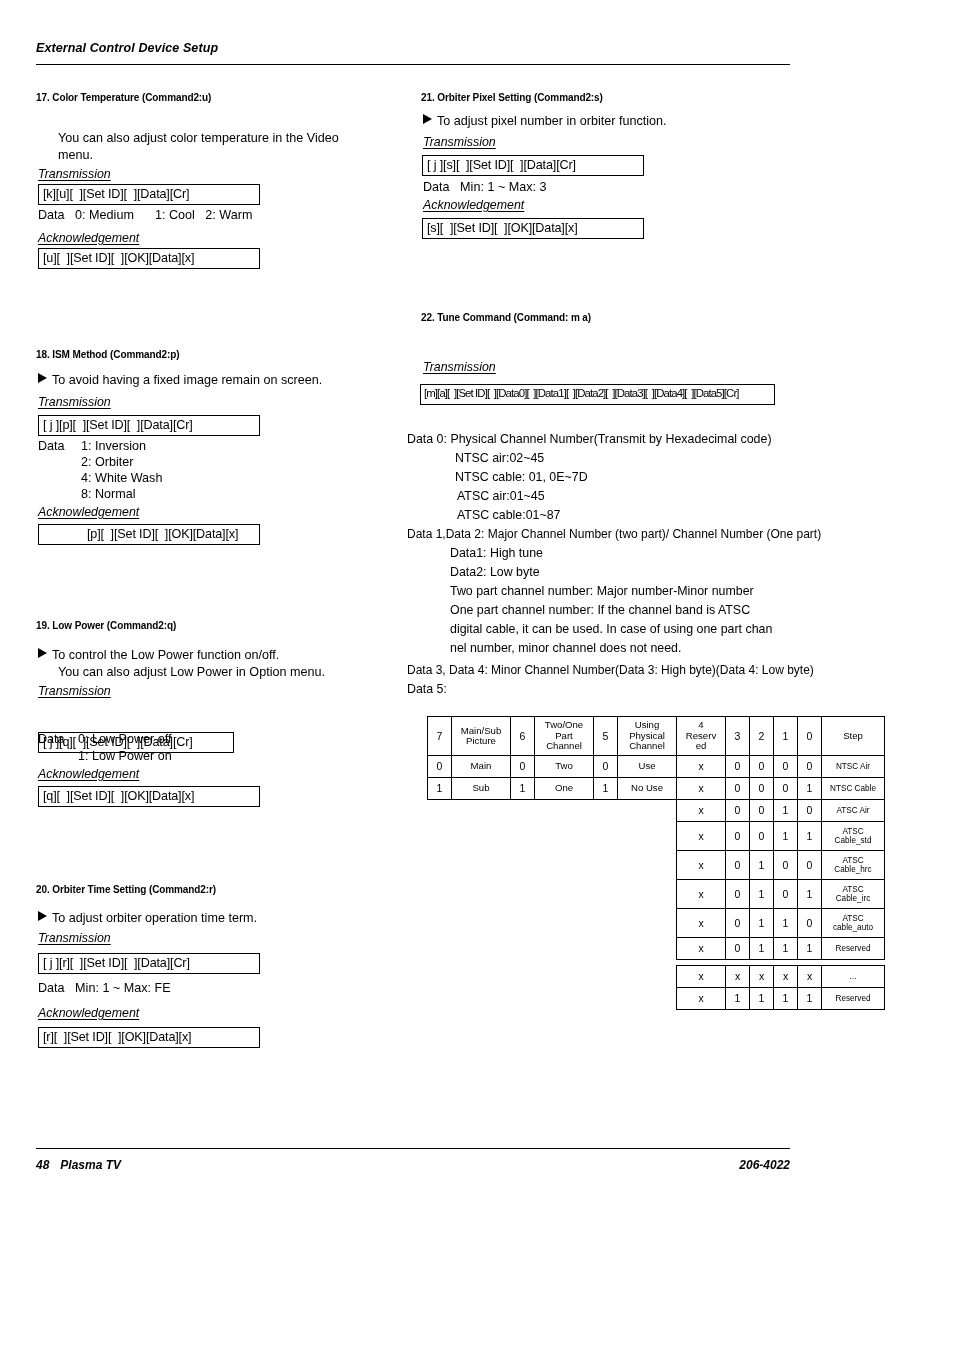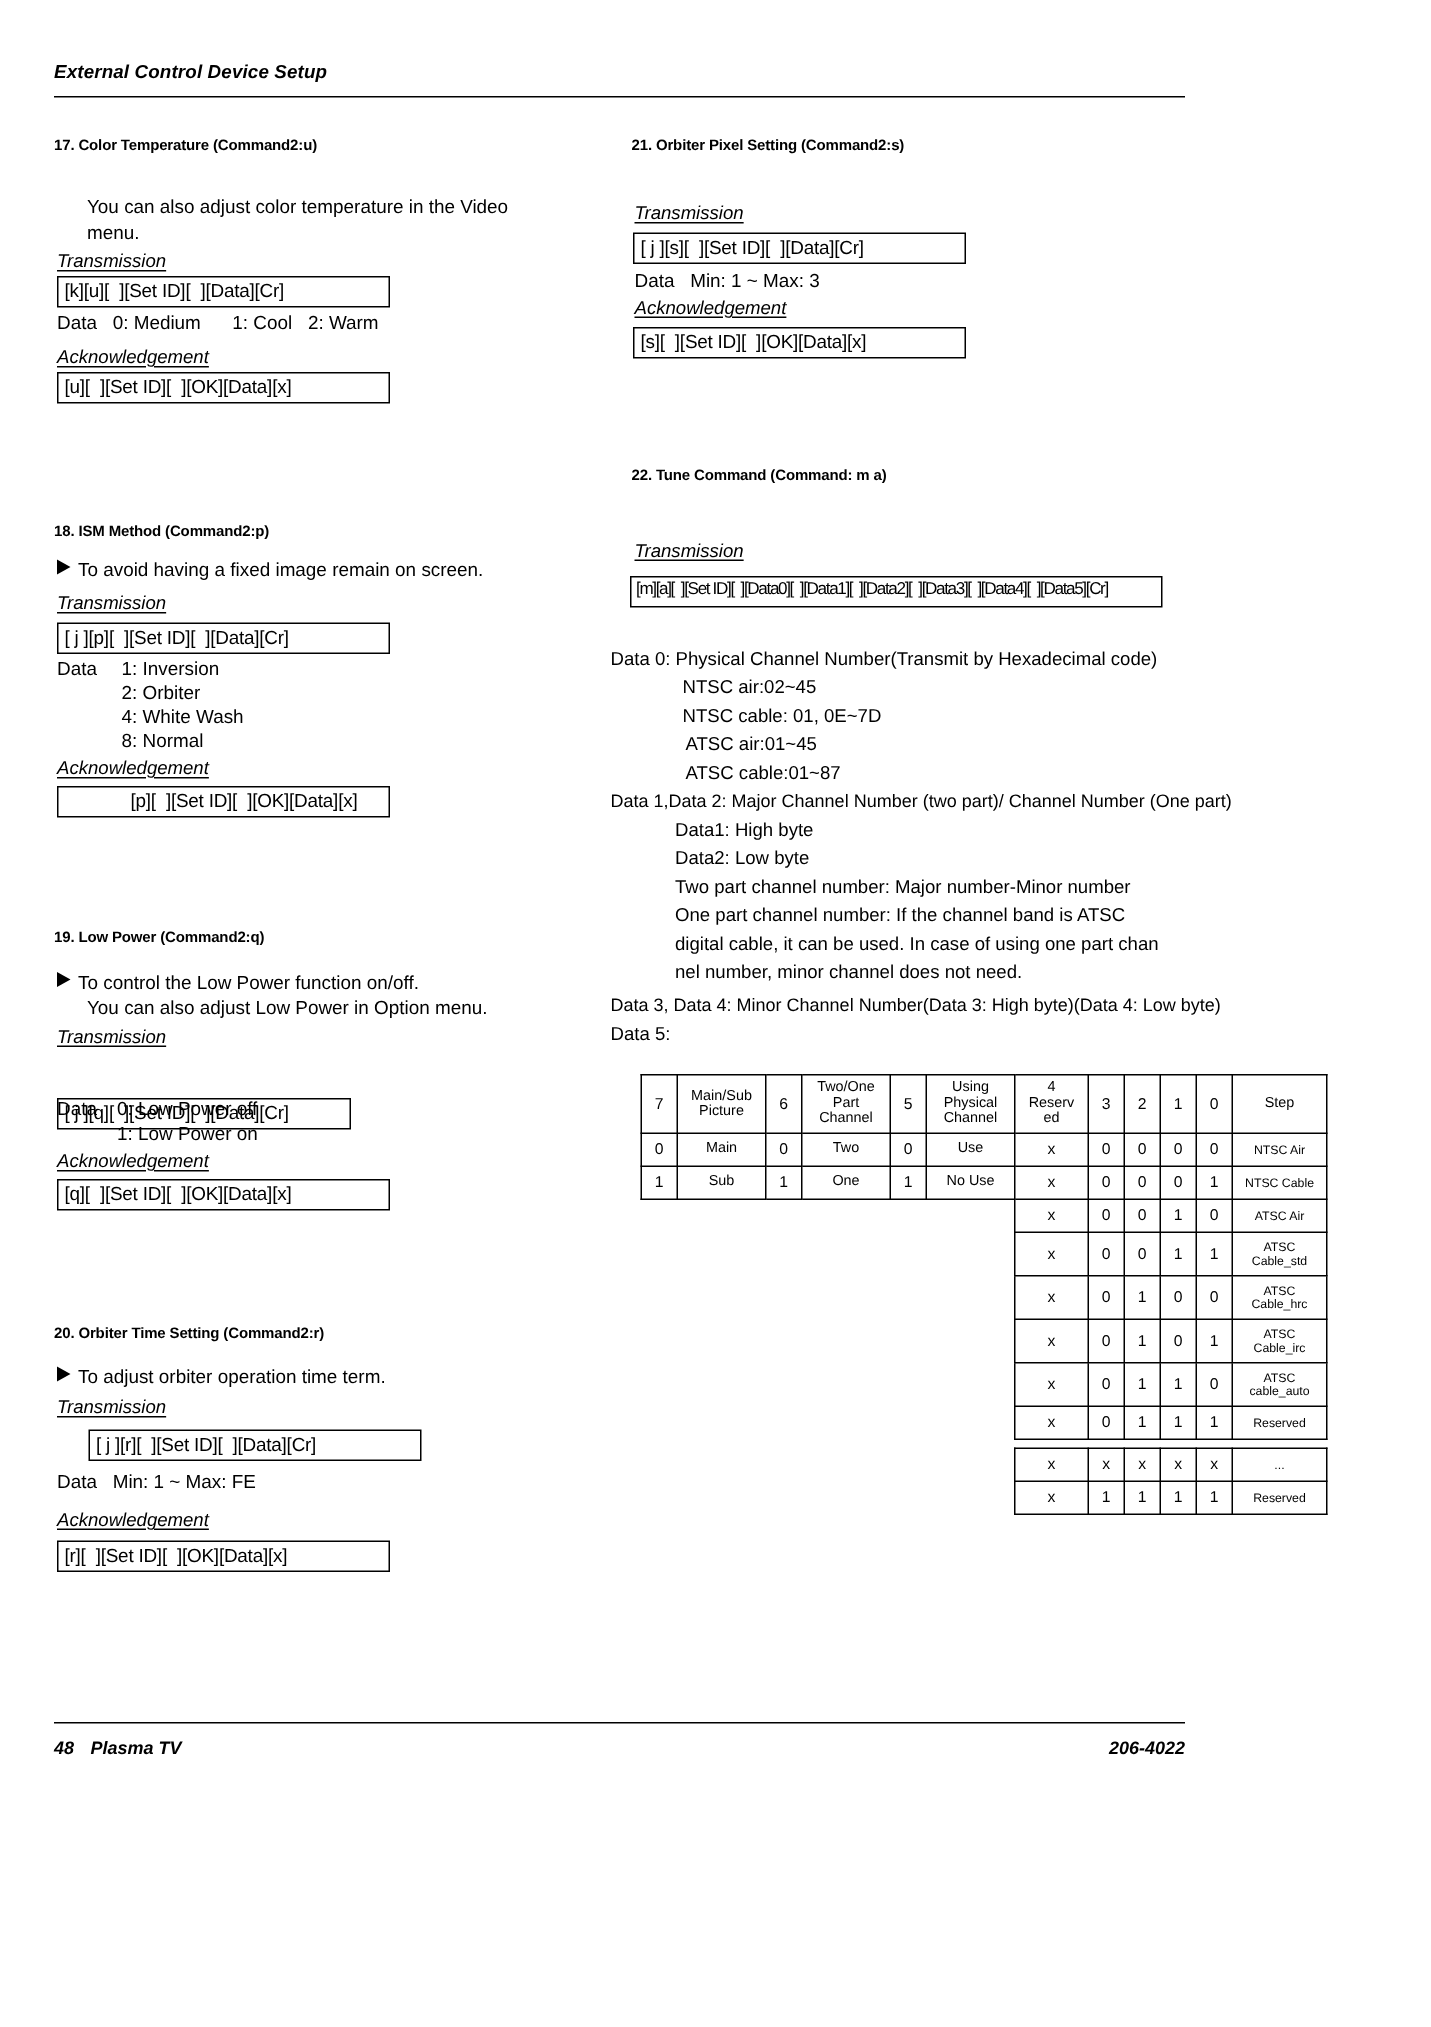--- a/index.html
+++ b/index.html
@@ -187,44 +187,45 @@
   <div class="abs codebox" style="left:38px; top:732px; width:196px; height:21px;">[ j ][q][  ][Set ID][  ][Data][Cr]</div>
   <div class="abs plain" style="left:38px; top:731px;">Data</div>
   <div class="abs plain" style="left:78px; top:731px;">0: Low Power off</div>
   <div class="abs plain" style="left:78px; top:748px;">1: Low Power on</div>
   <div class="abs lbl-ital" style="left:38px; top:767px;">Acknowledgement</div>
   <div class="abs codebox" style="left:38px; top:786px; width:222px; height:21px;">[q][  ][Set ID][  ][OK][Data][x]</div>
 
   <div class="abs sect-title" style="left:36px; top:884px;">20. Orbiter Time Setting (Command2:r)</div>
   <div class="abs bullet-row" style="left:38px; top:910px; width:340px;"><span class="tri"></span><span>To adjust orbiter operation time term.</span></div>
   <div class="abs lbl-ital" style="left:38px; top:931px;">Transmission</div>
-  <div class="abs codebox" style="left:38px; top:953px; width:222px; height:21px;margin-left:21px;">[ j ][r][  ][Set ID][  ][Data][Cr]</div>
+  <div class="abs codebox" style="left:38px; top:953px; width:222px; height:21px;">[ j ][r][  ][Set ID][  ][Data][Cr]</div>
   <div class="abs plain" style="left:38px; top:980px;">Data   Min: 1 ~ Max: FE</div>
   <div class="abs lbl-ital" style="left:38px; top:1006px;">Acknowledgement</div>
   <div class="abs codebox" style="left:38px; top:1027px; width:222px; height:21px;">[r][  ][Set ID][  ][OK][Data][x]</div>
 
   <div class="abs sect-title" style="left:421px; top:92px;">21. Orbiter Pixel Setting (Command2:s)</div>
+  <div class="abs bullet-row" style="left:423px; top:113px; width:360px;"><span class="tri"></span><span>To adjust pixel number in orbiter function.</span></div>
   <div class="abs lbl-ital" style="left:423px; top:135px;">Transmission</div>
   <div class="abs codebox" style="left:422px; top:155px; width:222px; height:21px;">[ j ][s][  ][Set ID][  ][Data][Cr]</div>
   <div class="abs plain" style="left:423px; top:179px;">Data   Min: 1 ~ Max: 3</div>
   <div class="abs lbl-ital" style="left:423px; top:198px;">Acknowledgement</div>
   <div class="abs codebox" style="left:422px; top:218px; width:222px; height:21px;">[s][  ][Set ID][  ][OK][Data][x]</div>
 
   <div class="abs sect-title" style="left:421px; top:312px;">22. Tune Command (Command: m a)</div>
   <div class="abs lbl-ital" style="left:423px; top:360px;">Transmission</div>
   <div class="abs codebox thin" style="left:420px; top:384px; width:355px; height:21px; font-size:11.4px; letter-spacing:-0.9px; padding-left:3px;">[m][a][  ][Set ID][  ][Data0][  ][Data1][  ][Data2][  ][Data3][  ][Data4][  ][Data5][Cr]</div>
 
   <div class="abs plain-wrap" style="left:407px; top:430px;">Data   0: Physical Channel Number(Transmit by Hexadecimal code)</div>
   <div class="abs plain-wrap" style="left:455px; top:449px;">NTSC air:02~45</div>
   <div class="abs plain-wrap" style="left:455px; top:468px;">NTSC cable: 01, 0E~7D</div>
   <div class="abs plain-wrap" style="left:457px; top:487px;">ATSC air:01~45</div>
   <div class="abs plain-wrap" style="left:457px; top:506px;">ATSC cable:01~87</div>
 
   <div class="abs plain-wrap" style="left:407px; top:525px; font-size:12px;">Data 1,Data 2: Major Channel Number (two part)/ Channel Number (One part)</div>
-  <div class="abs plain-wrap" style="left:450px; top:544px;">Data1: High byte</div>
+  <div class="abs plain-wrap" style="left:450px; top:544px;">Data1: High tune</div>
   <div class="abs plain-wrap" style="left:450px; top:563px;">Data2: Low byte</div>
   <div class="abs plain-wrap" style="left:450px; top:582px;">Two part channel number: Major number-Minor number</div>
   <div class="abs plain-wrap" style="left:450px; top:601px;">One part channel number: If the channel band is ATSC</div>
   <div class="abs plain-wrap" style="left:450px; top:620px;">digital cable, it can be used. In case of using one part chan</div>
   <div class="abs plain-wrap" style="left:450px; top:639px;">nel number, minor channel does not need.</div>
 
   <div class="abs plain-wrap" style="left:407px; top:661px; font-size:12px;">Data 3, Data 4: Minor Channel Number(Data 3: High byte)(Data 4: Low byte)</div>
   <div class="abs plain-wrap" style="left:407px; top:680px;">Data 5:</div>
 
   <table class="d5">

